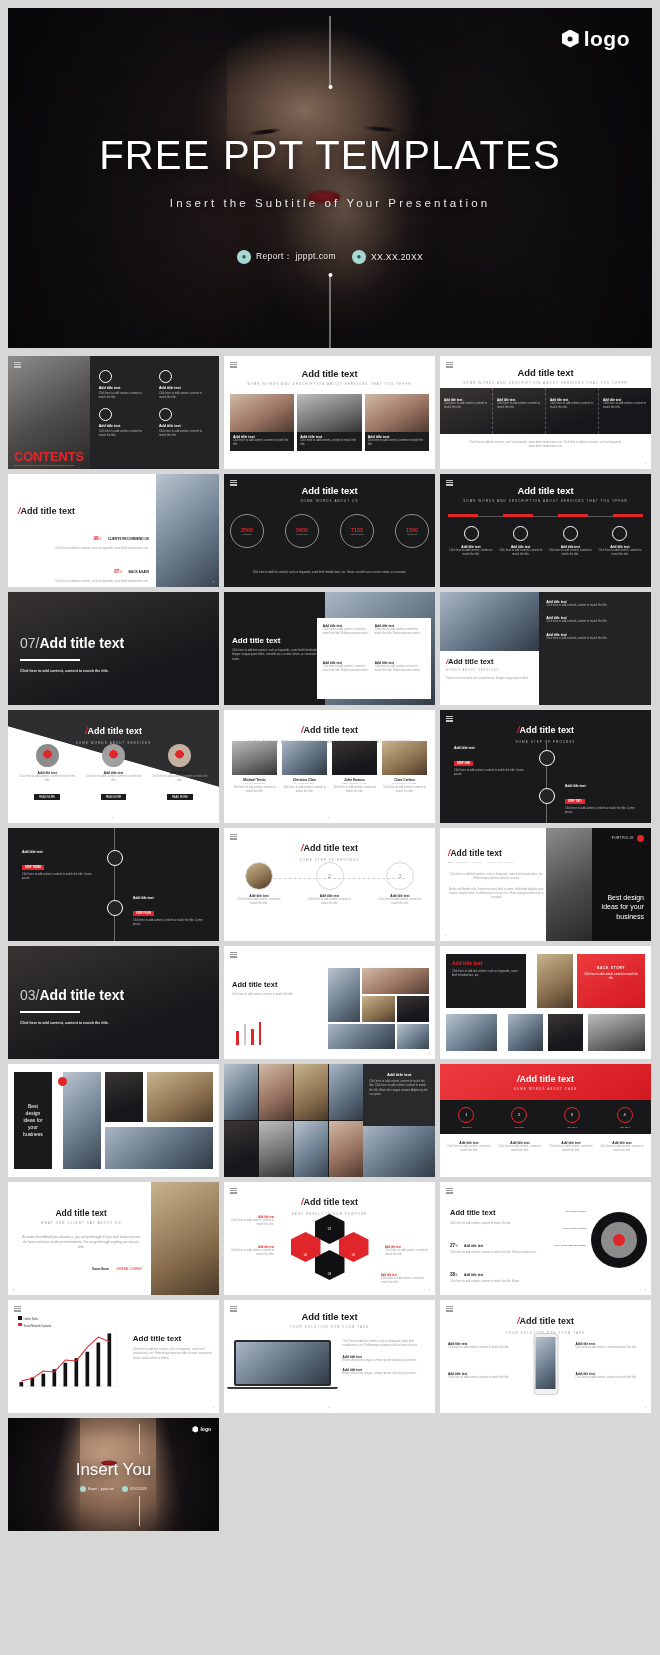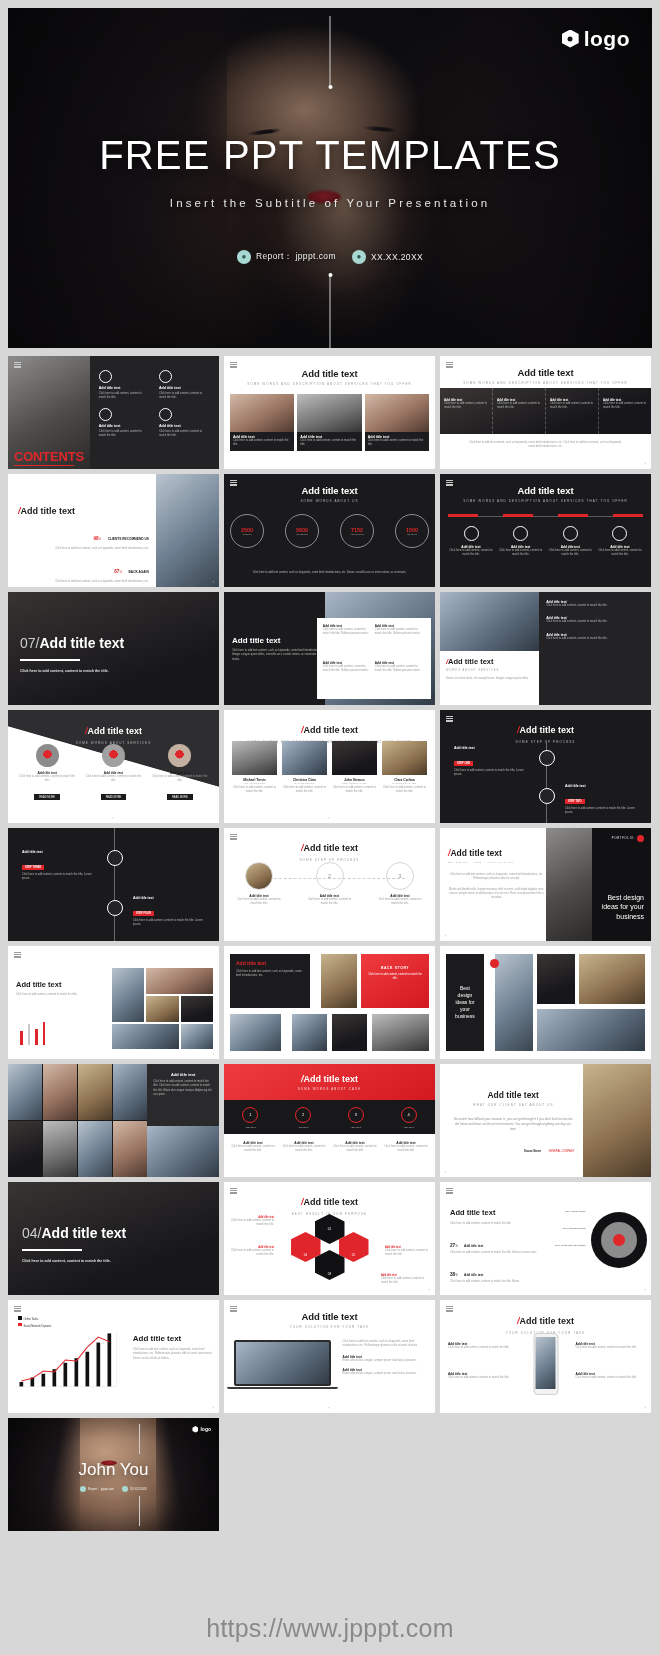--- a/index.html
+++ b/index.html
@@ -548,20 +548,28 @@
       <div style="position:absolute;right:0;top:0;width:28%;height:100%;background:#111113;padding:7px;box-sizing:border-box;">
         <div style="display:flex;align-items:center;justify-content:flex-end;gap:3px;">
           <span style="color:#fff;font-size:2.6px;letter-spacing:.8px;">PORTFOLIO</span>
           <span style="width:7px;height:7px;border-radius:50%;background:#e0262b;"></span>
         </div>
         <div style="position:absolute;right:7px;bottom:20px;width:46px;color:#fff;font-size:7px;line-height:1.35;text-align:right;">Best design ideas for your business</div>
       </div>
       <div class="pgnum" style="right:auto;left:5px;">▪</div>
     </div>
 
+    <div class="slide darker">
+      <div class="ph-b" style="position:absolute;inset:0;opacity:.92;"></div>
+      <div style="position:absolute;left:12px;top:40px;">
+        <span class="sec-num">03/</span><span class="sec-t">Add title text</span>
+        <div class="sec-rule"></div>
+        <div class="sec-desc">Click here to add content, content to match the title.</div>
+      </div>
+    </div>
 
     <div class="slide">
       <div class="hamb"></div>
       <div style="position:absolute;left:8px;top:34px;width:38%;">
         <div style="font-size:7.5px;font-weight:700;color:#1b1b1b;">Add title text</div>
         <div class="body-s" style="margin-top:4px;">Click here to add content, content to match the title.</div>
       </div>
       <div style="position:absolute;left:12px;bottom:14px;height:26px;display:flex;align-items:flex-end;gap:5px;">
         <div style="width:2.5px;height:55%;background:#e0262b;"></div>
         <div style="width:2.5px;height:80%;background:#c9c9c9;"></div>
@@ -674,28 +682,20 @@
         <div class="t-sub">WHAT OUR CLIENT SAY ABOUT US</div>
         <div style="font-size:3px;color:#8e8e8e;font-style:italic;line-height:1.7;margin-top:10px;text-align:center;">No matter how difficult your situation is, you can get through it if you don't look too far into the future and focus on the present moment. You can get through anything one day at a time.</div>
         <div style="margin-top:6px;text-align:right;">
           <span style="font-size:2.8px;font-weight:700;color:#1b1b1b;">Susan Stone</span>
           <span style="font-size:2.6px;color:#e0262b;margin-left:3px;">GENERAL COMPANY</span>
         </div>
       </div>
       <div class="pgnum" style="right:auto;left:5px;">▪</div>
     </div>
 
-    <div class="slide darker">
-      <div class="ph-b" style="position:absolute;inset:0;opacity:.92;"></div>
-      <div style="position:absolute;left:14px;top:42px;">
-        <span class="sec-num">04/</span><span class="sec-t">Add title text</span>
-        <div class="sec-rule"></div>
-        <div class="sec-desc">Click here to add content, content to match the title.</div>
-      </div>
-    </div>
 
     <div class="slide">
       <div class="hamb"></div>
       <div style="position:absolute;left:0;right:0;top:9px;text-align:center;">
         <span style="font-size:9px;font-weight:700;color:#1b1b1b;"><span class="slash">/</span><span>Add title text</span></span>
         <div class="t-sub">BEST RESULT IS OUR PURPOSE</div>
       </div>
       <div style="position:absolute;left:50%;top:32px;transform:translateX(-50%);width:78px;height:70px;">
         <div style="position:absolute;left:24px;top:0;width:30px;height:30px;background:#111113;clip-path:polygon(50% 0%,100% 25%,100% 75%,50% 100%,0% 75%,0% 25%);color:#fff;font-size:3px;display:flex;align-items:center;justify-content:center;">
             <span>01</span>
@@ -840,29 +840,28 @@
         <div class="hero-hairR"></div>
         <div style="position:absolute;left:48%;top:40%;width:16px;height:5px;transform:translate(-50%,-50%);background:radial-gradient(ellipse at 50% 45%,#a8222b 0%,#7e151d 60%,rgba(90,20,24,0) 100%);border-radius:50%;"></div>
       </div>
       <div class="hero-vignette"></div>
       <div style="position:absolute;left:62%;top:6px;width:1px;height:30px;background:#cfcfcf;"></div>
       <div style="position:absolute;left:62%;top:78px;width:1px;height:30px;background:#cfcfcf;"></div>
       <div style="position:absolute;right:8px;top:8px;display:flex;align-items:center;gap:2px;">
         <span style="width:6px;height:6.5px;background:#fff;clip-path:polygon(50% 0%,100% 25%,100% 75%,50% 100%,0% 75%,0% 25%);position:relative;display:inline-block;"></span>
         <span style="color:#fff;font-size:5px;font-weight:700;">logo</span>
       </div>
-      <div style="position:absolute;left:0;right:0;top:42px;text-align:center;color:#fff;font-size:17px;font-weight:300;text-shadow:0 2px 8px rgba(0,0,0,.6);">John You</div>
+      <div style="position:absolute;left:0;right:0;top:42px;text-align:center;color:#fff;font-size:17px;font-weight:300;text-shadow:0 2px 8px rgba(0,0,0,.6);">Insert You</div>
       <div style="position:absolute;left:0;right:0;top:68px;display:flex;justify-content:center;gap:8px;">
         <span style="display:flex;align-items:center;gap:2px;">
           <span style="width:6px;height:6px;border-radius:50%;background:#a8d8d2;"></span>
           <span style="color:#f0f0f0;font-size:3px;">Report： jpppt.com</span>
         </span>
         <span style="display:flex;align-items:center;gap:2px;">
           <span style="width:6px;height:6px;border-radius:50%;background:#a8d8d2;"></span>
           <span style="color:#f0f0f0;font-size:3px;">XX.XX.20XX</span>
         </span>
       </div>
     </div>
 
   </div>
 
-  <div class="footer-url">https://www.jpppt.com</div>
 </div>
 
 </body></html>

